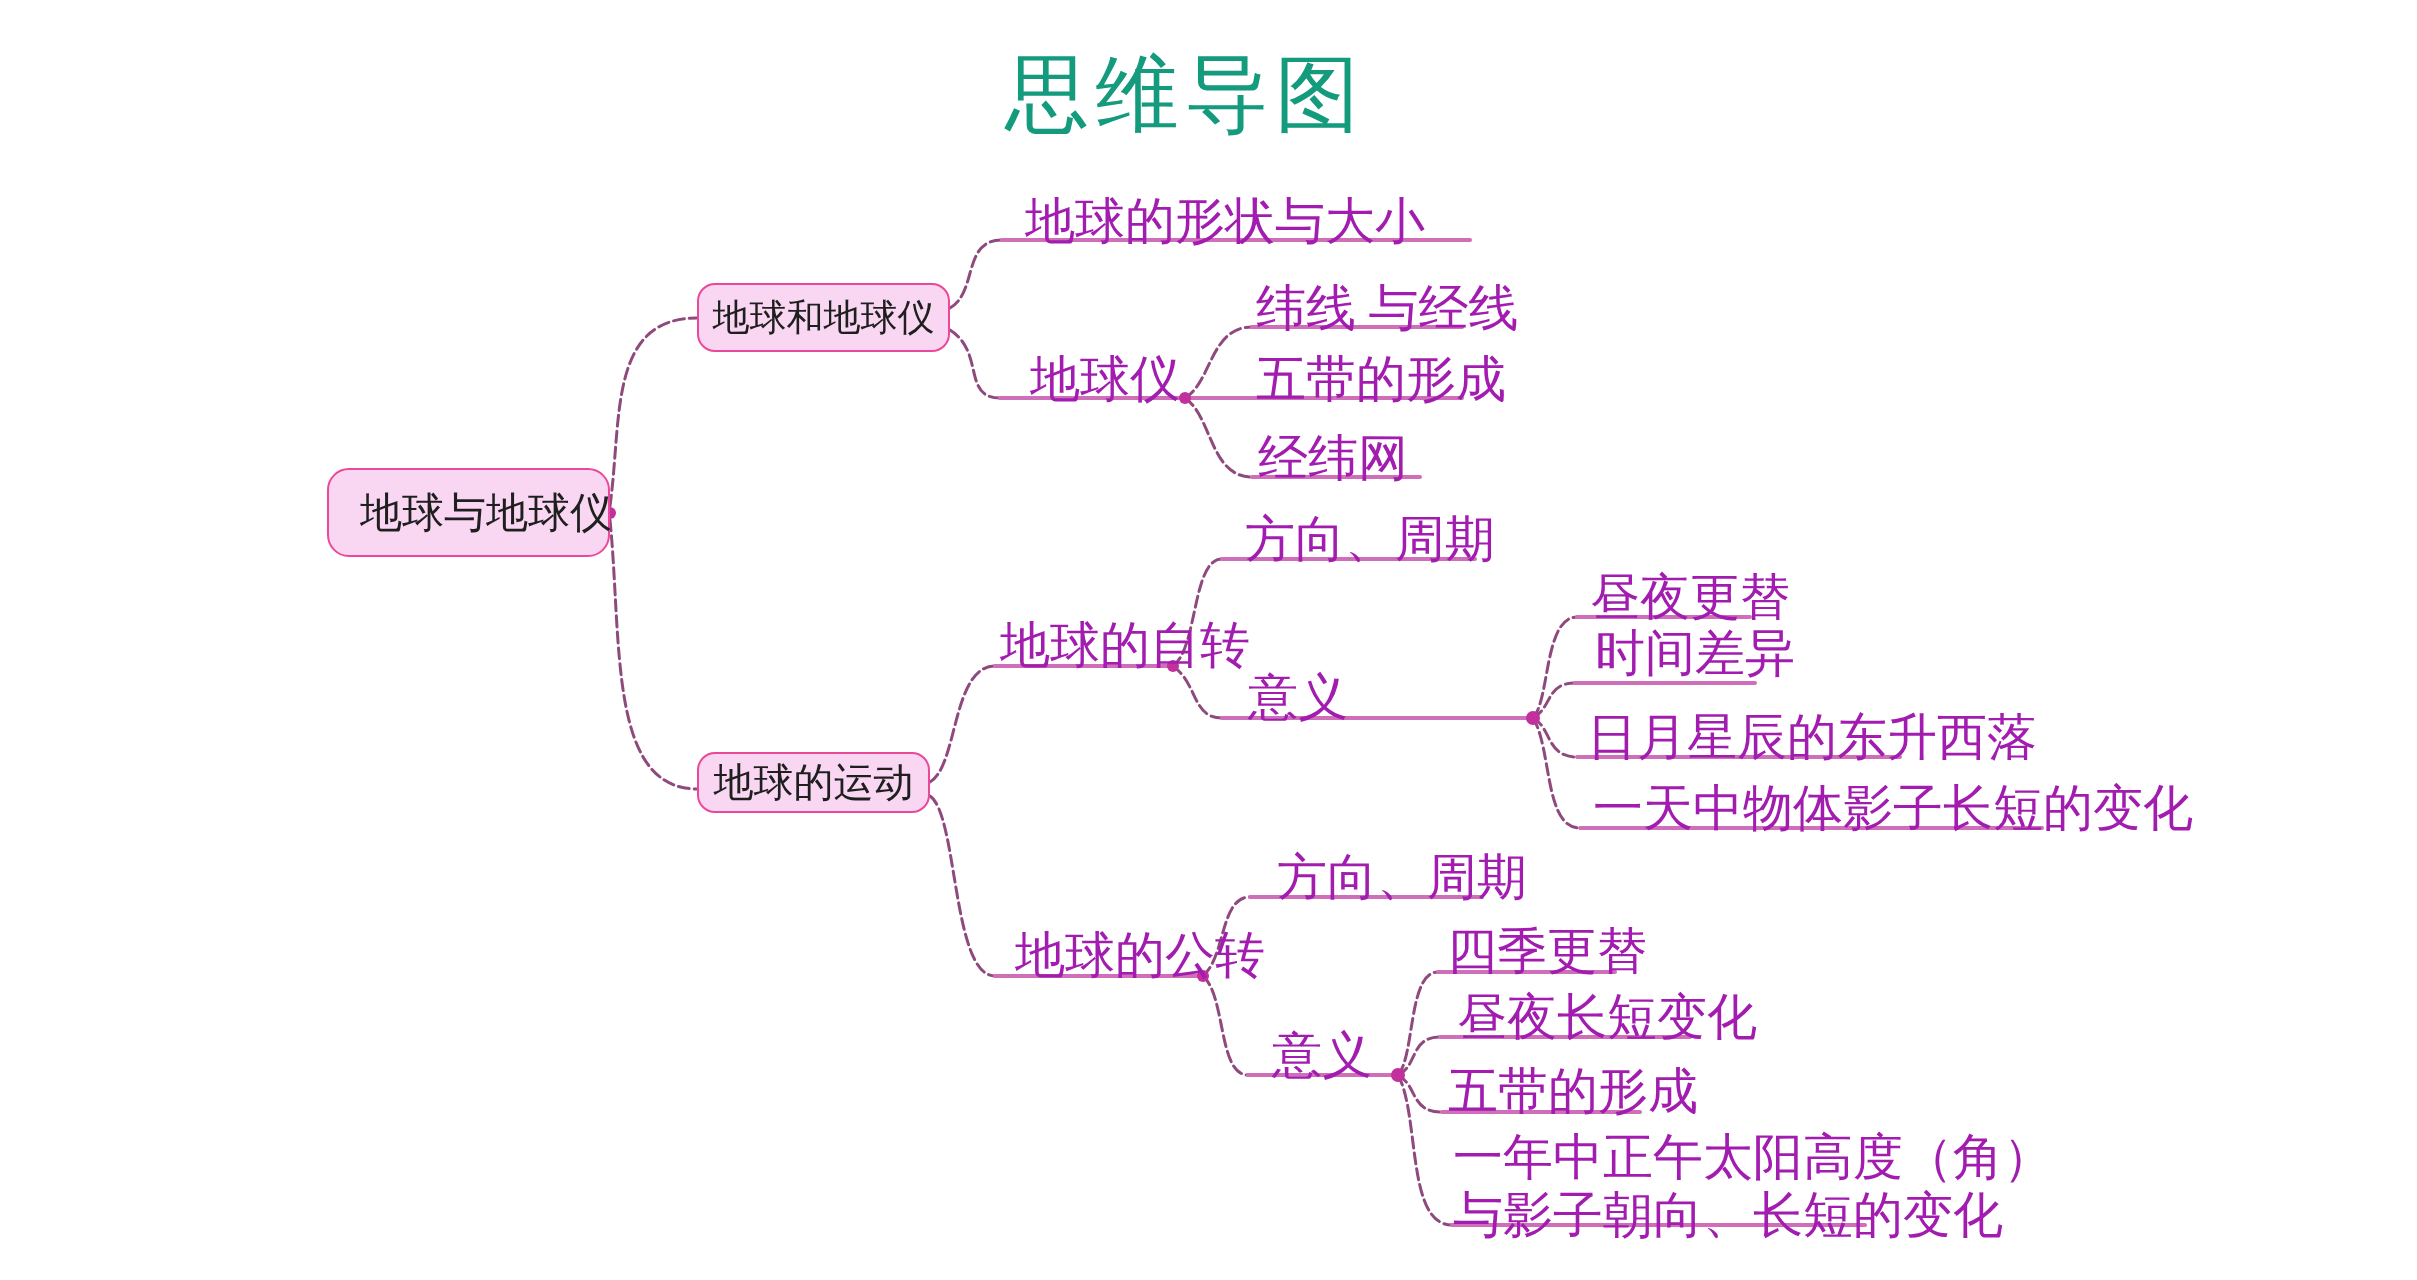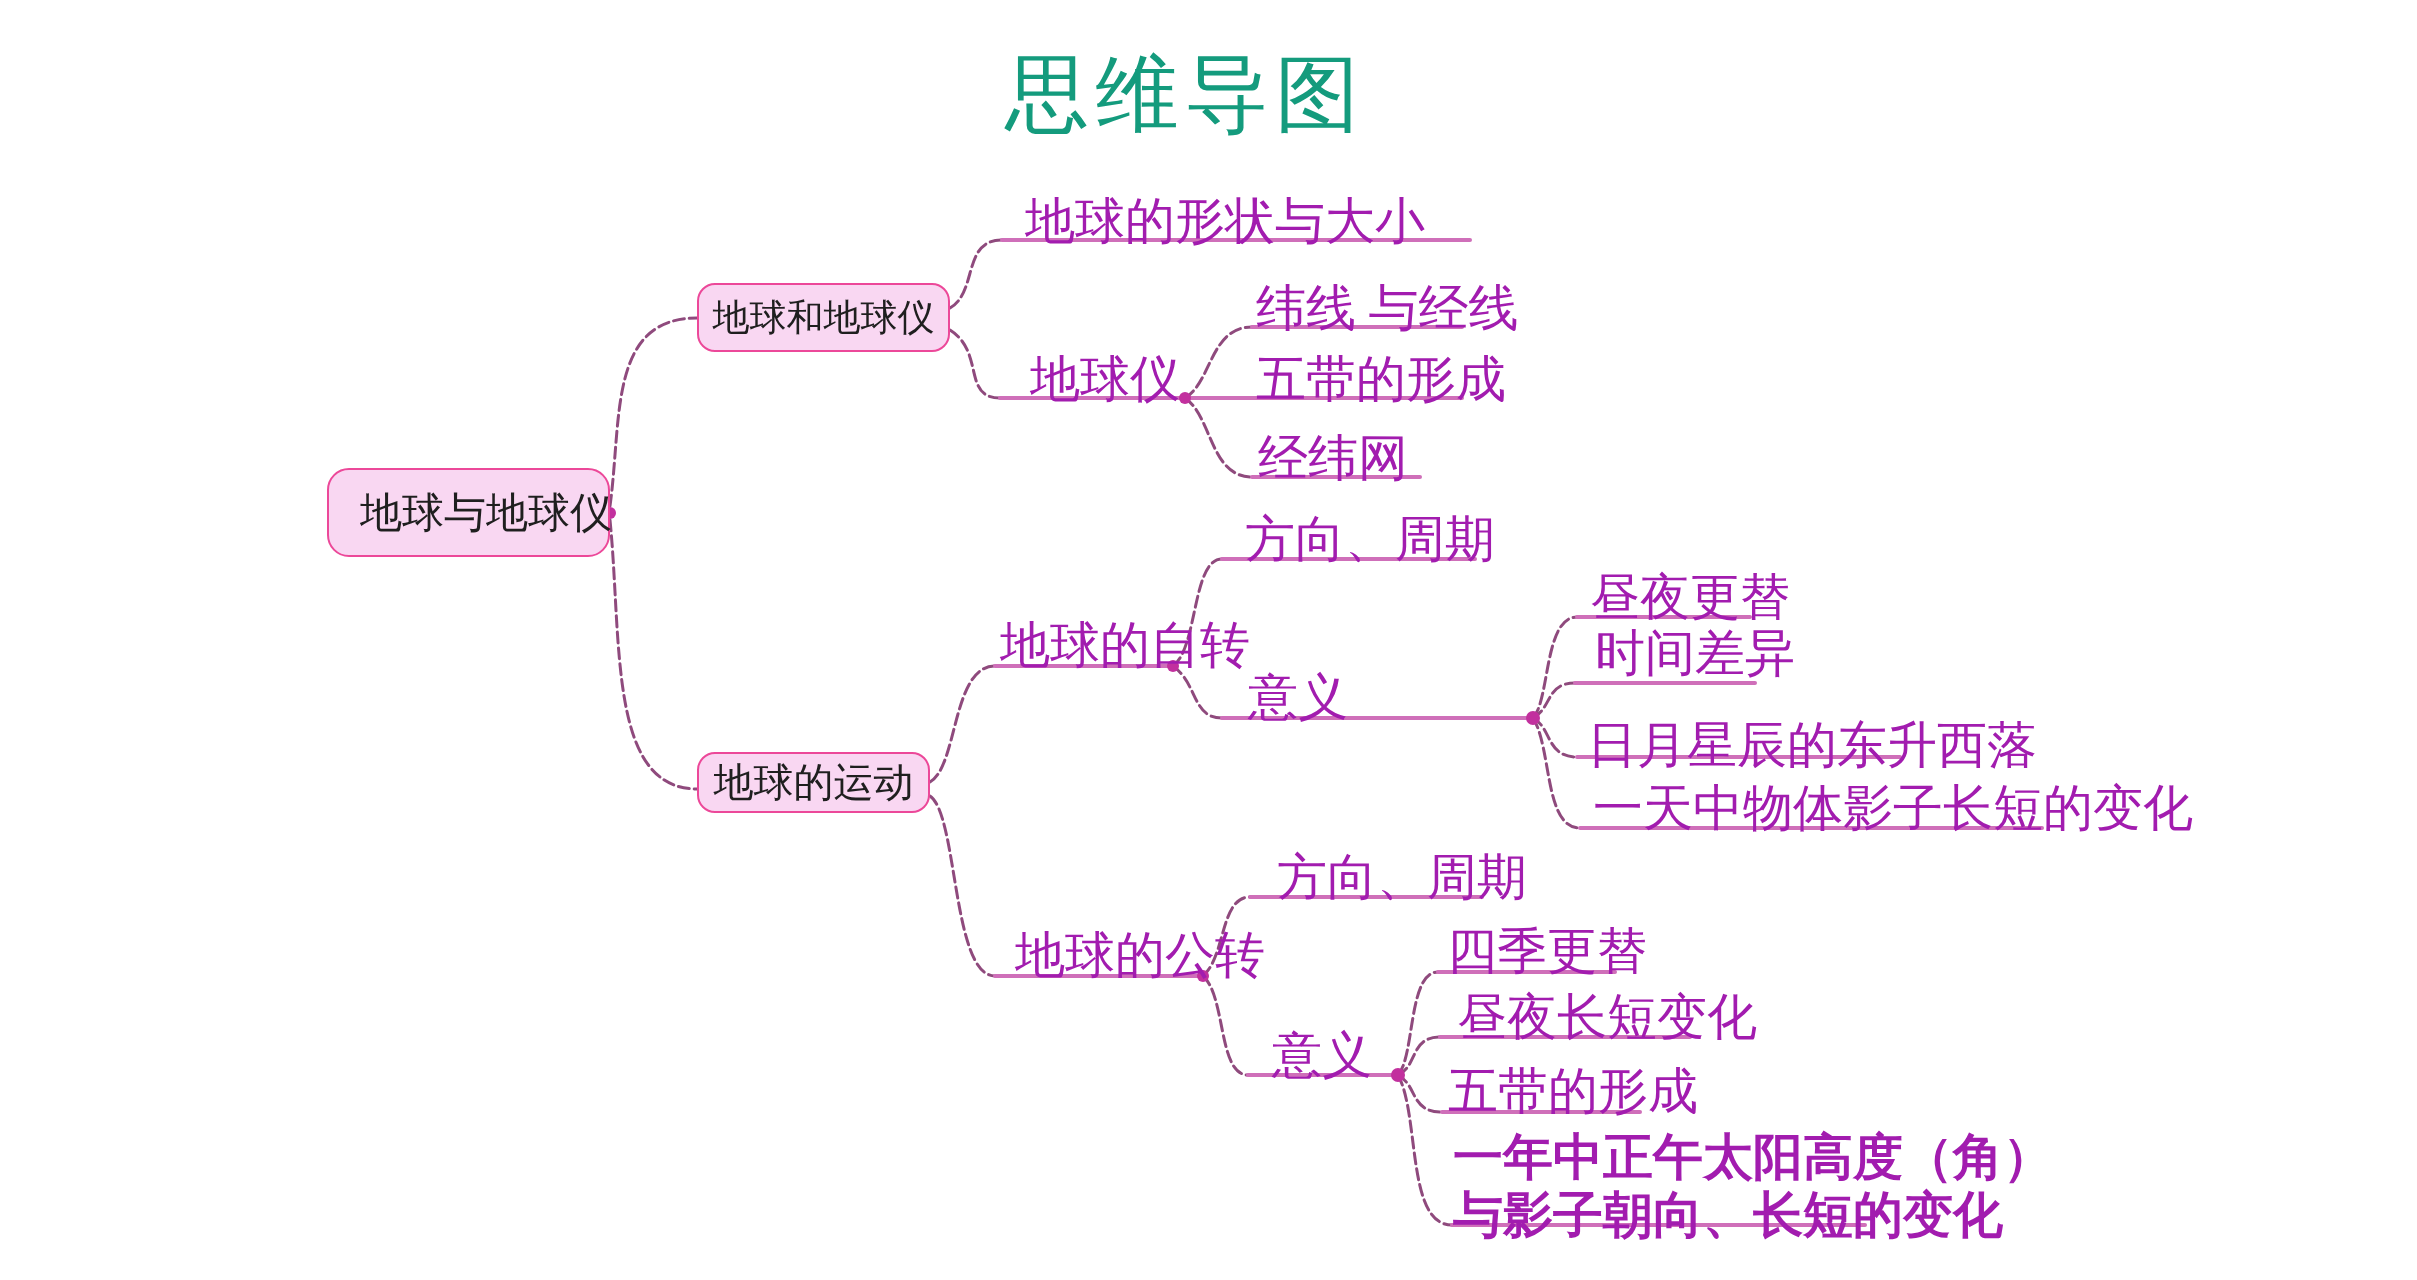--- a/index.html
+++ b/index.html
@@ -153,34 +153,34 @@
   <div class="leaf" style="left:1000px; top:616px;">地球的自转</div>
 
   <div class="leaf" style="left:1245px; top:510px;">方向、周期</div>
 
   <div class="leaf" style="left:1248px; top:668px;">意义</div>
 
   <div class="leaf" style="left:1590px; top:568px;">昼夜更替</div>
 
   <div class="leaf" style="left:1595px; top:624px;text-align:right;">时间差异</div>
 
-  <div class="leaf" style="left:1587px; top:708px;margin-top:8px;">日月星辰的东升西落</div>
+  <div class="leaf" style="left:1587px; top:708px;">日月星辰的东升西落</div>
 
   <div class="leaf" style="left:1593px; top:779px;">一天中物体影子长短的变化</div>
 
   <div class="leaf" style="left:1015px; top:926px;">地球的公转</div>
 
   <div class="leaf" style="left:1277px; top:848px;">方向、周期</div>
 
   <div class="leaf" style="left:1272px; top:1026px;">意义</div>
 
   <div class="leaf" style="left:1447px; top:922px;">四季更替</div>
 
   <div class="leaf" style="left:1457px; top:988px;">昼夜长短变化</div>
 
   <div class="leaf" style="left:1448px; top:1062px;">五带的形成</div>
 
-  <div class="leaf" style="left:1453px; top:1128px;font-weight:bold;">
+  <div class="leaf" style="left:1453px; top:1128px;">
     <div>一年中正午太阳高度（角）</div>
     <div>与影子朝向、长短的变化</div>
   </div>
 
 </div>
 
 </body></html>

